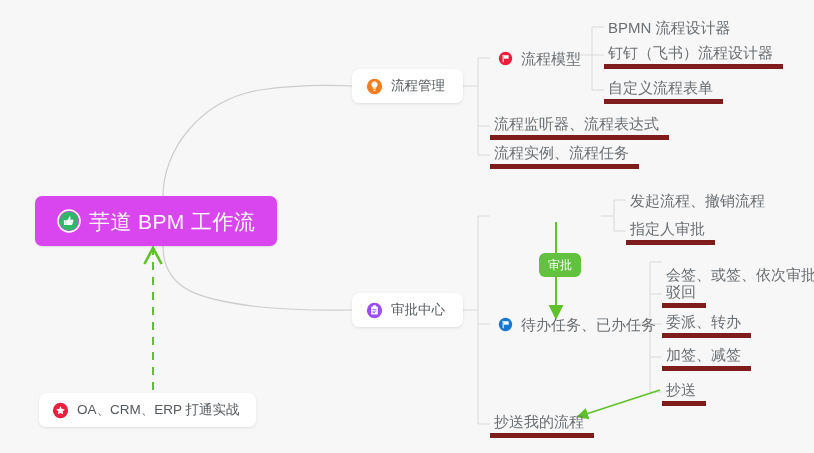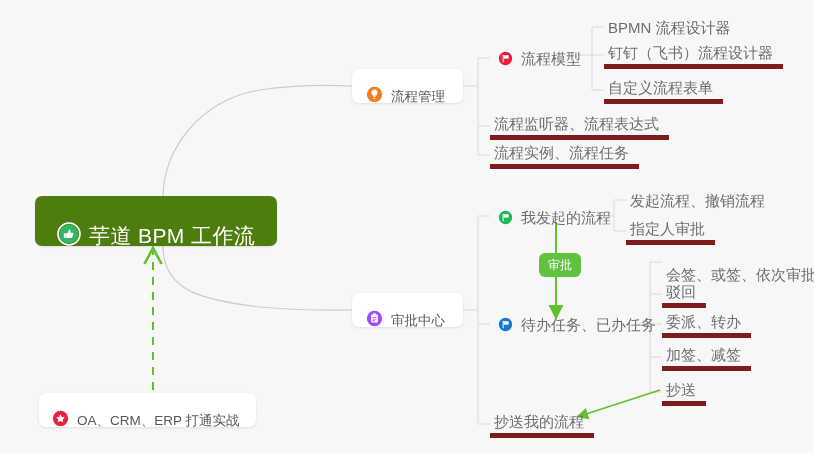--- a/index.html
+++ b/index.html
@@ -14,28 +14,28 @@
     position: relative;
     width: 814px; height: 453px;
     background: #f7f7f7;
   }
   #wires { position: absolute; left: 0; top: 0; width: 814px; height: 453px; }
 
   
   .node {
     position: absolute;
     display: flex;
-    align-items: flex-end;
+    align-items: center;
     white-space: nowrap;
     line-height: 1;
   }
 
   
   .root {
-    background: #4d7c0f;
+    background: #d946ef;
     border-radius: 7px;
     padding: 0 22px;
     height: 50px;
     box-shadow: 0 1px 2px rgba(0,0,0,.10);
   }
   .root .label {
     color: #ffffff;
     font-size: 21px;
     letter-spacing: .4px;
   }
@@ -201,30 +201,20 @@
         <rect x="6.1" y="5.2" width="7.8" height="9.6" rx="1.1" fill="#ffffff"></rect>
         <rect x="8.2" y="3.9" width="3.6" height="2.1" rx=".7" fill="#ffffff"></rect>
         <rect x="7.6" y="8.2" width="4.8" height="1" rx=".45" fill="#9b4dff"></rect>
         <rect x="7.6" y="10.2" width="4.8" height="1" rx=".45" fill="#9b4dff"></rect>
         <rect x="7.6" y="12.2" width="3.2" height="1" rx=".45" fill="#9b4dff"></rect>
       </svg>
     </span>
     <span class="label">审批中心</span>
   </div>
 
-  <div class="node leaf" style="left:490px; top:203px; border-bottom:none;">
-    <span class="icon">
-      <svg width="15" height="15" viewBox="0 0 18 18">
-        <circle cx="9" cy="9" r="8" fill="#1db954"></circle>
-        <rect x="5.6" y="4.6" width="1.25" height="9" rx=".5" fill="#ffffff"></rect>
-        <path d="M7.2 5.1h5.6v4.1H7.2z" fill="#ffffff"></path>
-      </svg>
-    </span>
-    <span class="label">我发起的流程</span>
-  </div>
 
   <div class="node leaf plain" style="left:626px; top:186px; border-bottom:none;">
     <span class="label">发起流程、撤销流程</span>
   </div>
   <div class="node leaf plain" style="left:626px; top:217px;">
     <span class="label">指定人审批</span>
   </div>
 
   <div class="node leaf" style="left:490px; top:310px; border-bottom:none;">
     <span class="icon">

